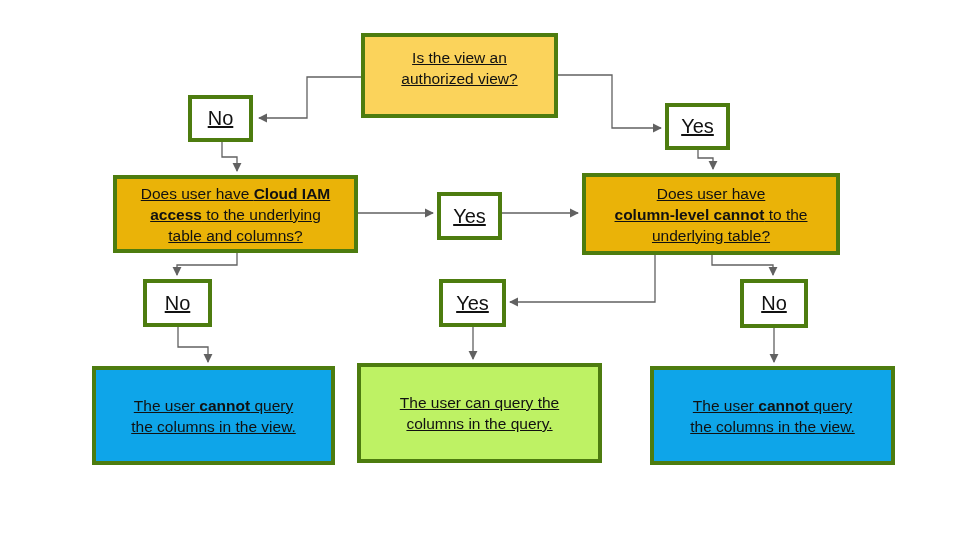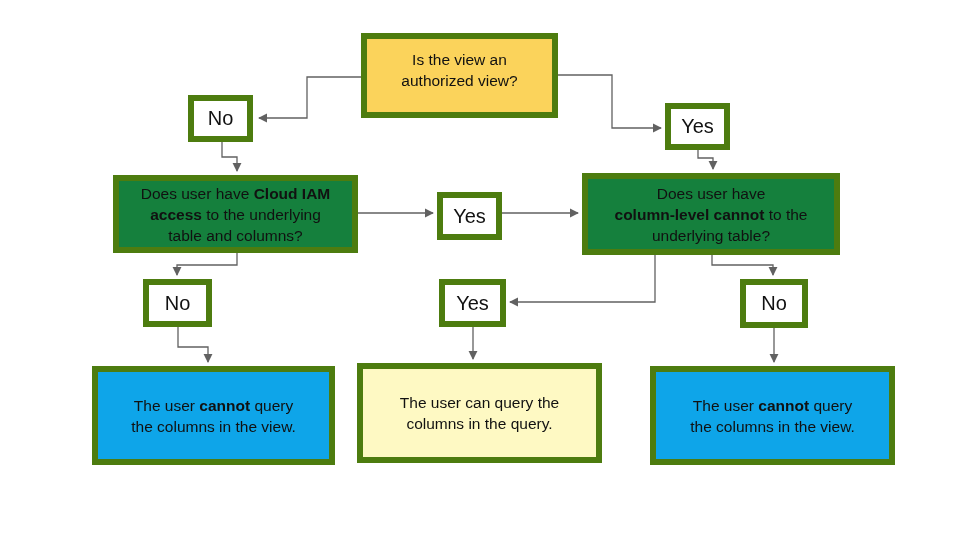--- a/index.html
+++ b/index.html
@@ -18,34 +18,35 @@
   }
   .connectors {
     position: absolute;
     left: 0; top: 0;
     width: 960px; height: 540px;
     pointer-events: none;
   }
   .node {
     position: absolute;
     box-sizing: border-box;
-    border: 6px solid #4d7c0f;
+    border: 4px solid #4d7c0f;
     display: flex;
     align-items: center;
     justify-content: center;
     text-align: center;
     font-size: 15.5px;
     line-height: 21px;
     background: #ffffff;
+    text-decoration: underline;
   }
   .node .txt { display: inline-block; }
   .decision  { background: #fbd35b; }
-  .question  { background: #15803d; }
+  .question  { background: #eab308; }
   .neg       { background: #0ea5e9; }
-  .pos       { background: #fef9c3; }
+  .pos       { background: #bef264; }
   .label-box { background: #ffffff; font-size: 20px; }
   .decision .txt { max-width: 140px; }
   
   #root-node { align-items: flex-start; padding-top: 10px; }
 </style>
 </head>
 <body>
 
 <div class="canvas">
 

